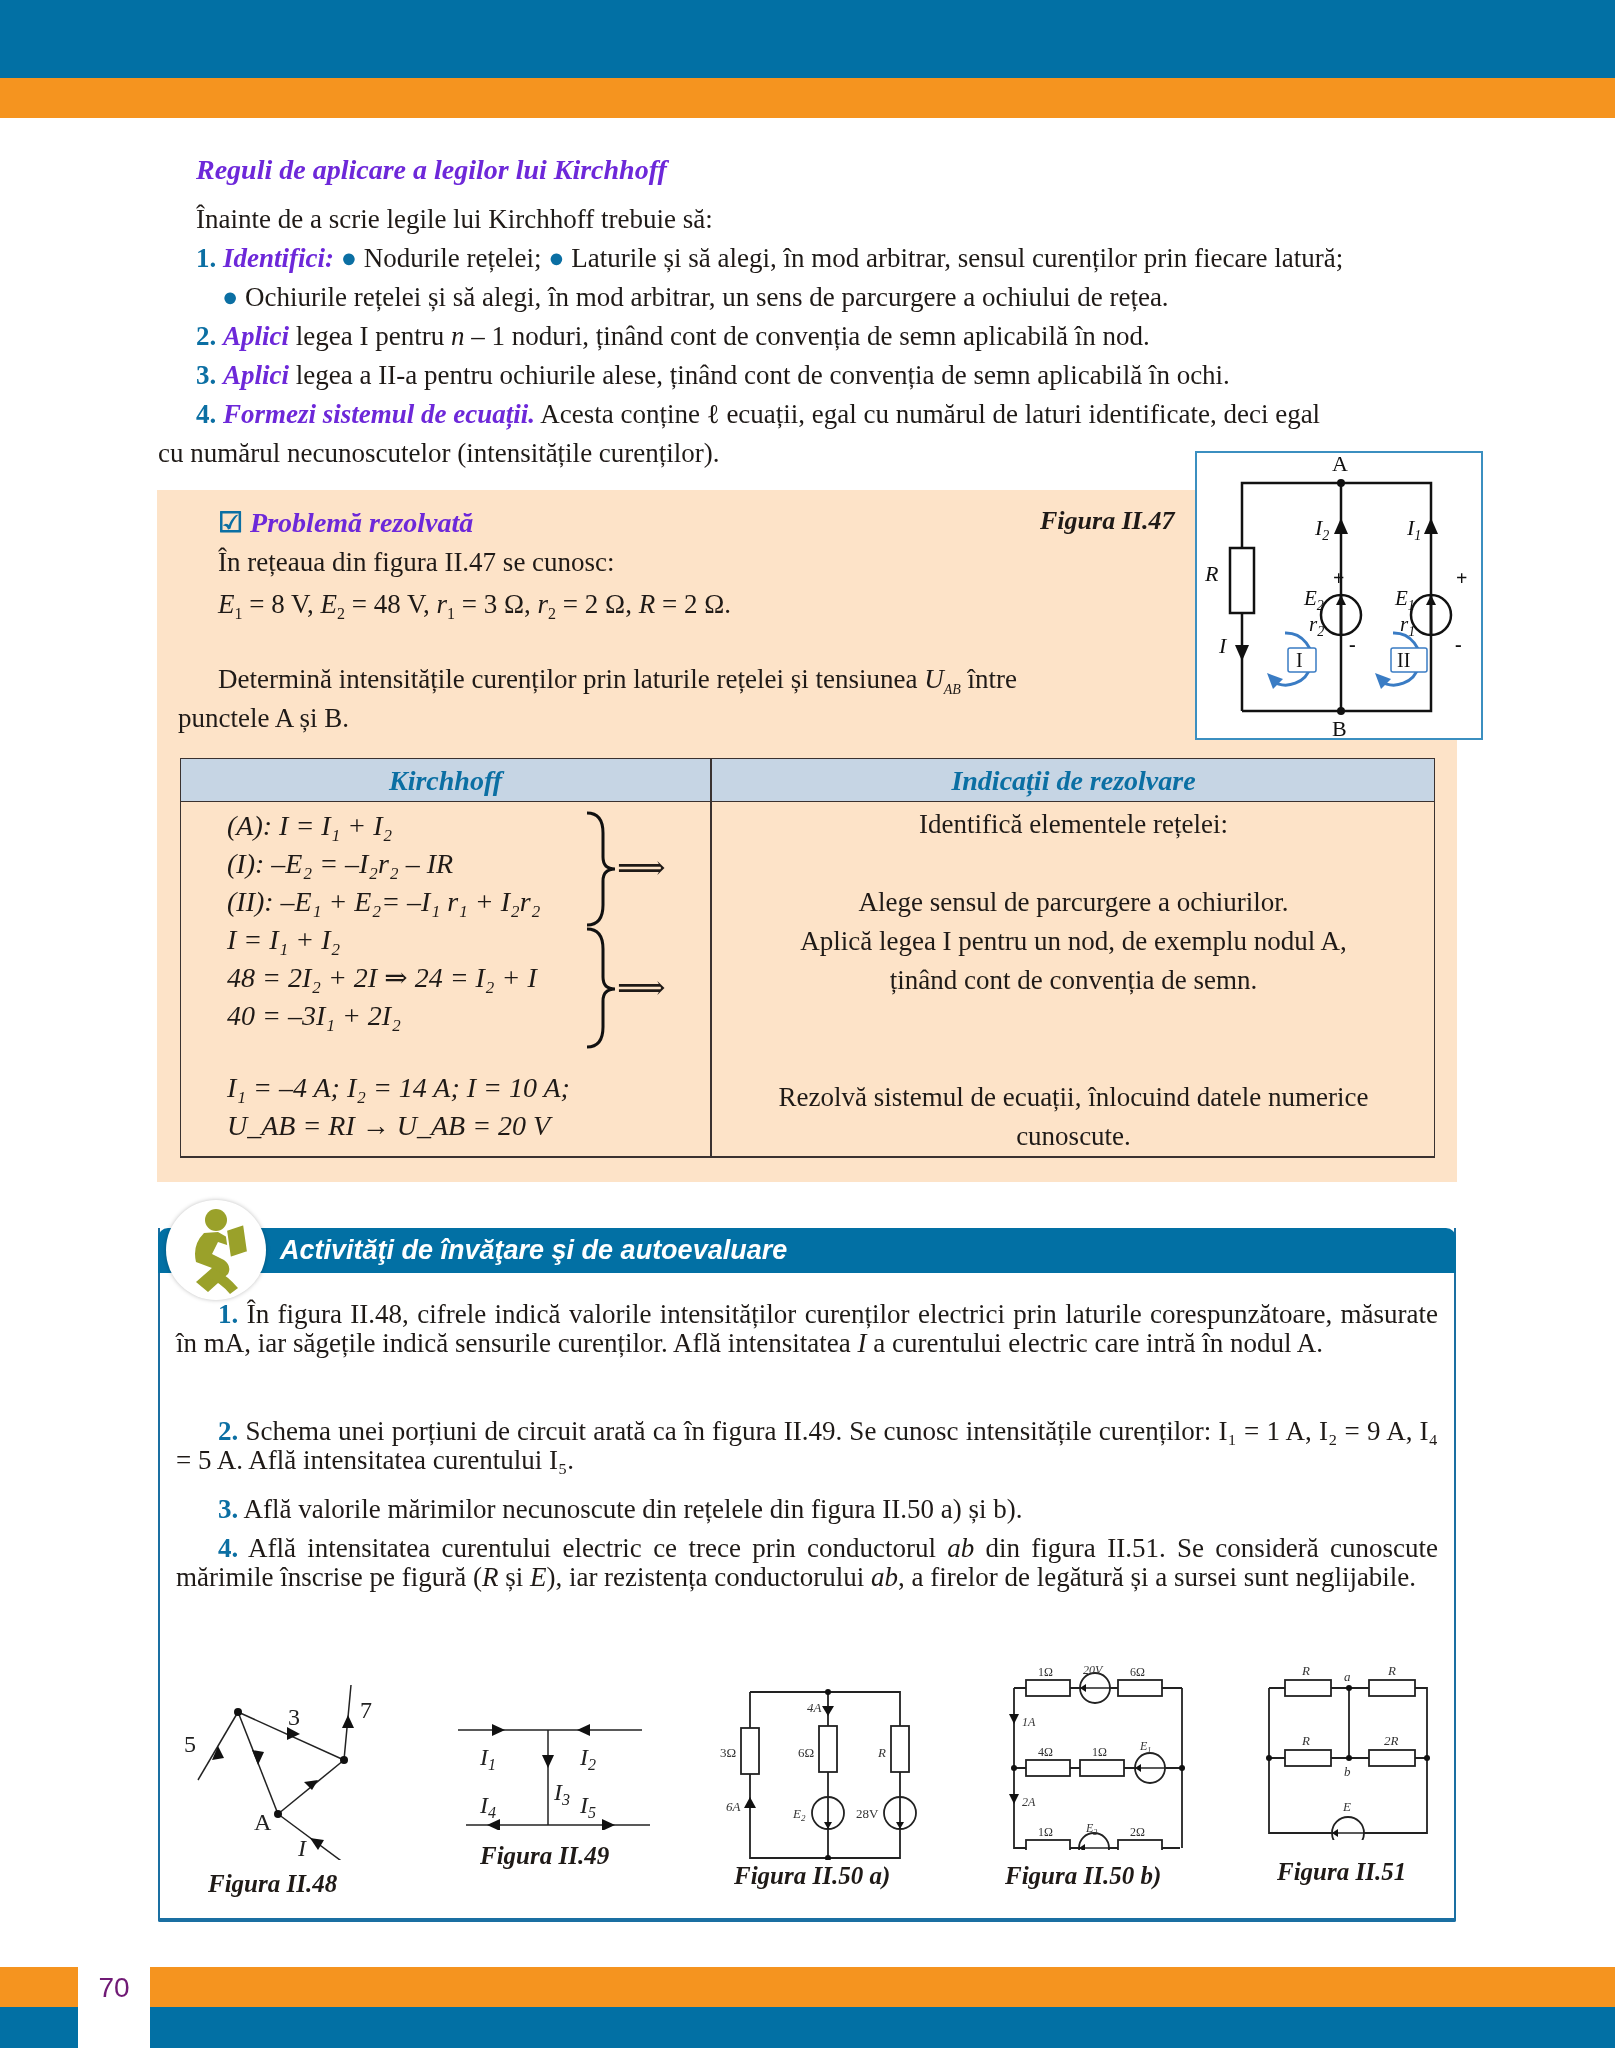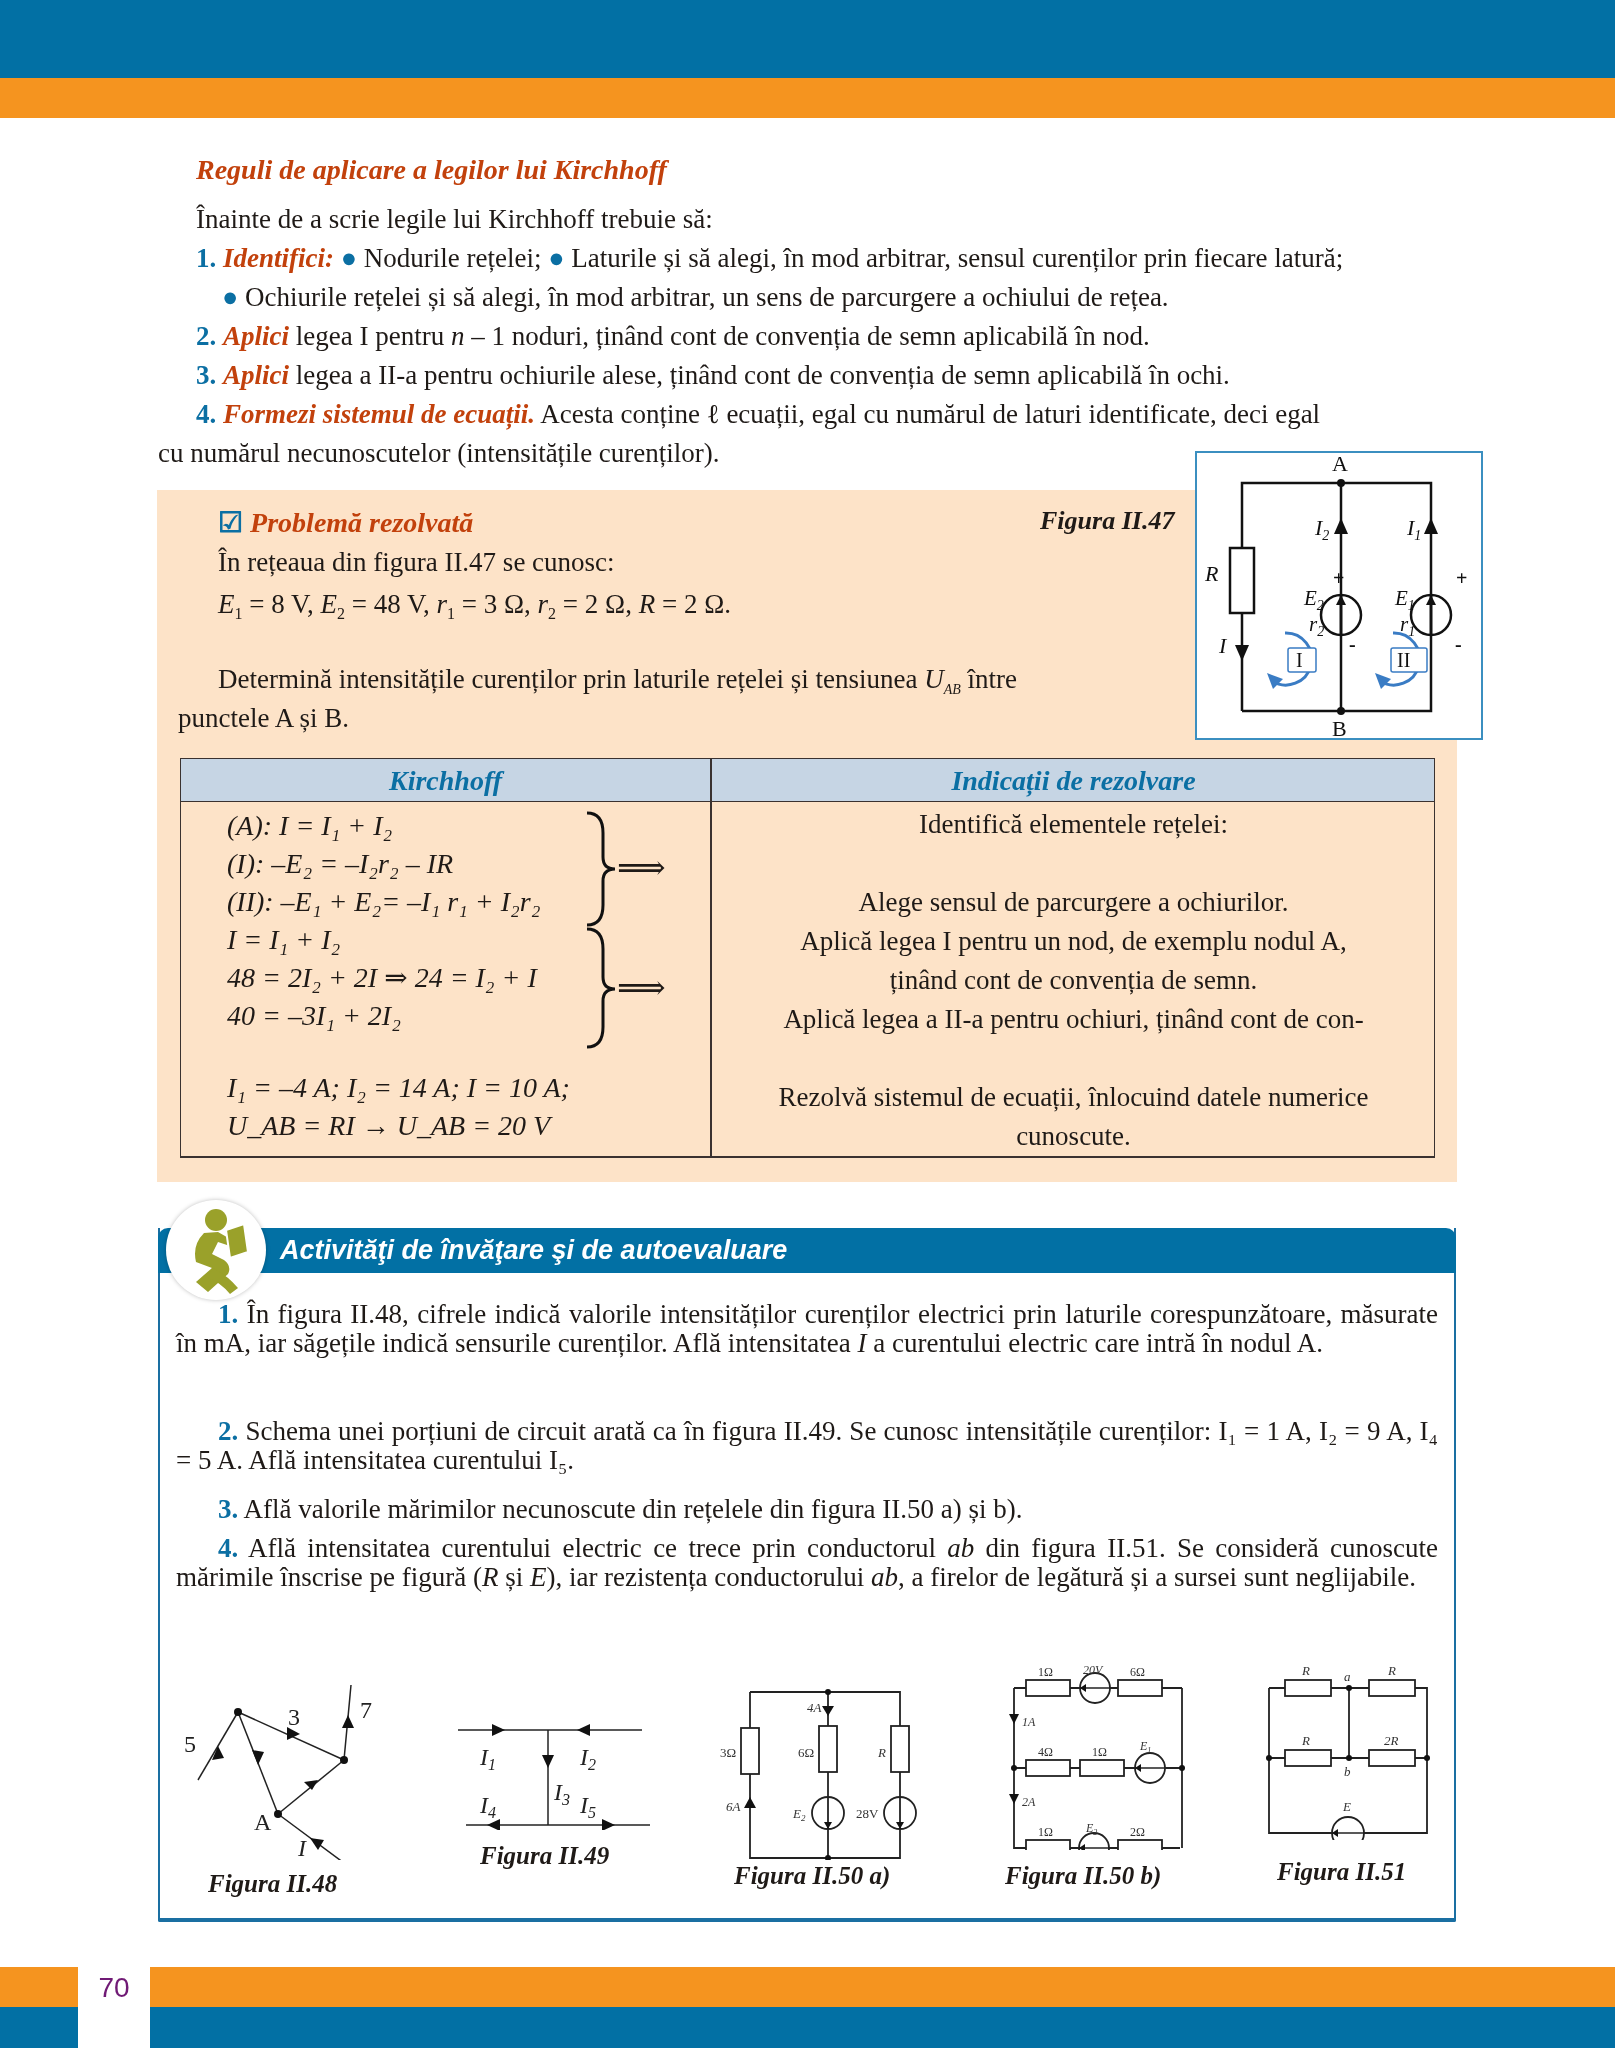--- a/index.html
+++ b/index.html
@@ -8,21 +8,21 @@
   .band { position: absolute; left: 0; width: 1615px; }
   .top-blue { top: 0; height: 78px; background: #0270a4; }
   .top-orange { top: 78px; height: 40px; background: #f5941f; }
   .bot-orange { top: 1967px; height: 40px; background: #f5941f; }
   .bot-blue { top: 2007px; height: 41px; background: #0270a4; }
   .page-num-box { position: absolute; left: 78px; top: 1967px; width: 72px; height: 81px; background: #ffffff; }
   .page-num { position: absolute; left: 78px; top: 1966px; width: 72px; text-align: center; font-family: "Liberation Sans", sans-serif; font-size: 28px; line-height: 44px; color: #701a75; }
 
   .abs { position: absolute; }
   .txt { font-size: 27px; line-height: 39px; white-space: nowrap; }
-  .blue-it { color: #c2410c; font-style: italic; font-weight: bold; }
+  .blue-it { color: #6d28d9; font-style: italic; font-weight: bold; }
   .blue-b { color: #0b6fa3; font-weight: bold; }
   .it { font-style: italic; }
   .dot { color: #0b6fa3; }
   sub { font-size: 16px; vertical-align: -6px; line-height: 0; }
 
   .problem-box { position: absolute; left: 157px; top: 490px; width: 1300px; height: 692px; background: #fde3c8; }
   .fig47 { position: absolute; left: 1195px; top: 451px; width: 288px; height: 289px; background: #fff; border: 2px solid #3b8fc0; }
 
   .sol-table { position: absolute; left: 180px; top: 758px; width: 1255px; height: 400px; border: 1.5px solid #3a3230; border-bottom: 2.5px solid #3a3230; }
   .sol-head { position: absolute; left: 0; top: 0; height: 43px; width: 100%; background: #c6d5e4; border-bottom: 1px solid #3a3230; }
@@ -150,21 +150,20 @@
   <div class="eq" style="left:436px; top:90px; font-size:34px;">⟹</div>
   <div class="eq" style="left:436px; top:210px; font-size:34px;">⟹</div>
 
   <div class="eq it" style="left:46px; top:310px;">I₁ = –4 A; I₂ = 14 A; I = 10 A;</div>
   <div class="eq it" style="left:46px; top:348px;">U_AB = RI → U_AB = 20 V</div>
 
   <div class="hint" style="top:46px;">Identifică elementele rețelei:</div>
   <div class="hint" style="top:124px;">Alege sensul de parcurgere a ochiurilor.</div>
   <div class="hint" style="top:163px;">Aplică legea I pentru un nod, de exemplu nodul A,</div>
   <div class="hint" style="top:202px;">ținând cont de convenția de semn.</div>
-  <div class="hint" style="top:241px;">Aplică legea a II-a pentru ochiuri, ținând cont de con-</div>
   <div class="hint" style="top:319px;">Rezolvă sistemul de ecuații, înlocuind datele numerice</div>
   <div class="hint" style="top:358px;">cunoscute.</div>
 </div>
 
 <div class="act-outer"></div>
 <div class="act-header"></div>
 <div class="act-title">Activităţi de învăţare şi de autoevaluare</div>
 <div class="reader-icon">
   <svg width="100" height="100" viewBox="0 0 100 100">
     <circle cx="50" cy="20" r="11" fill="#9aa12a"></circle>

